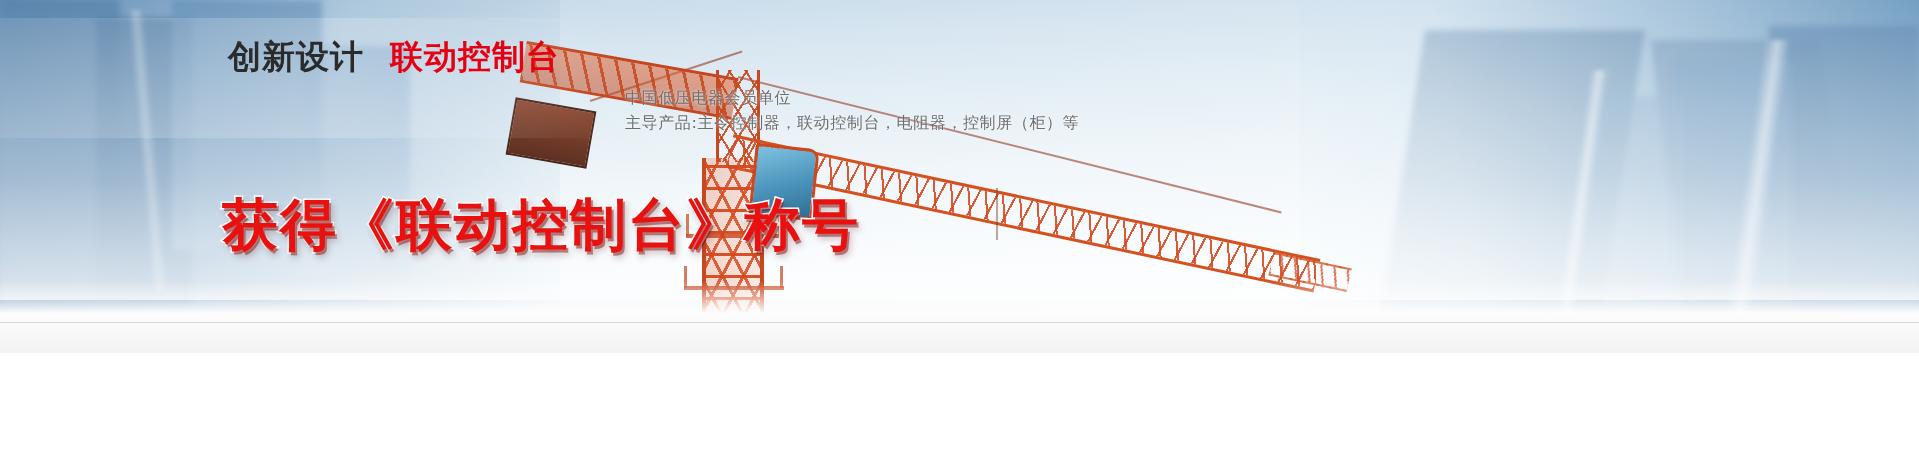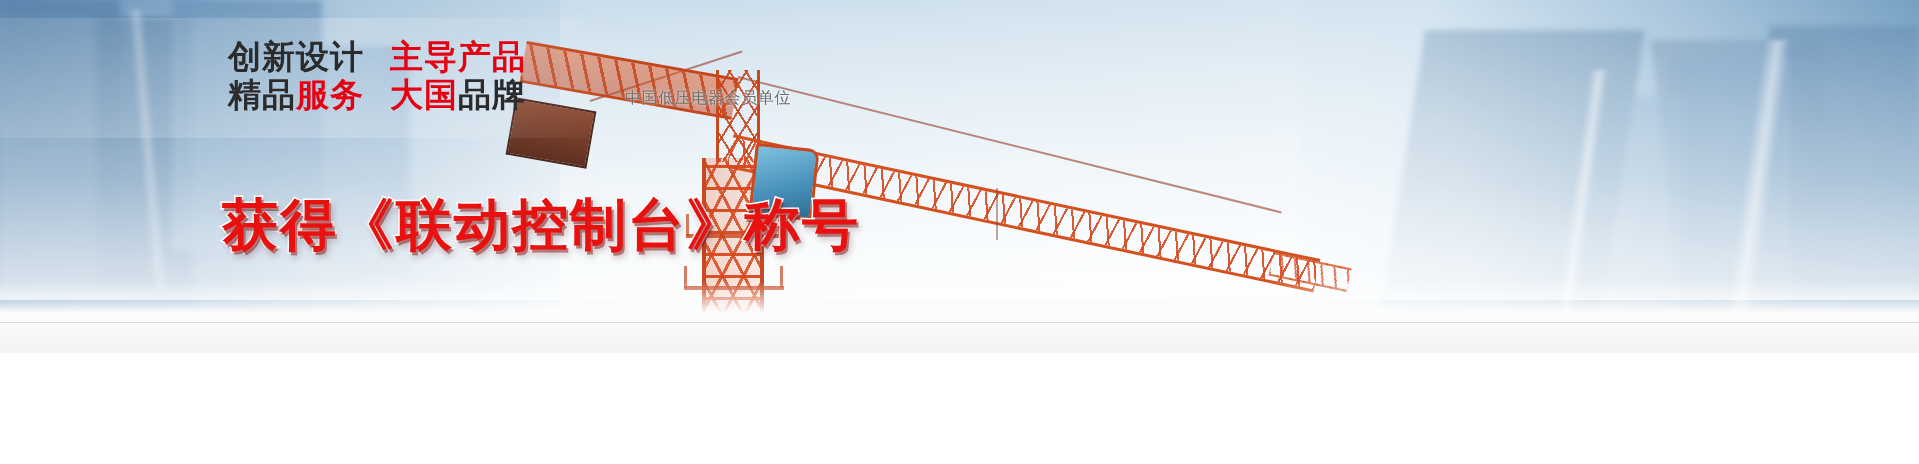--- a/index.html
+++ b/index.html
@@ -295,33 +295,27 @@
     <div class="rail" style="left:298px;top:166px;"></div>
     <div class="rail" style="left:204px;top:218px;"></div>
     <div class="rail" style="left:300px;top:218px;"></div>
   </div>
 
   <div class="slogan-plate"></div>
   <div class="slogan">
     <div class="slogan-row">
       <span class="sl-dark">创新设计</span>
       <span class="sl-gap"></span>
-      <span class="sl-red">主导产品</span>
-    </div>
-    <div class="slogan-row">
-      <span class="sl-dark">精品</span>
-      <span class="sl-red">服务</span>
-      <span class="sl-gap"></span>
-      <span class="sl-red">大国</span>
-      <span class="sl-dark">品牌</span>
+      <span class="sl-red">联动控制台</span>
     </div>
   </div>
 
   <div class="desc">
     <div>中国低压电器会员单位</div>
+    <div>主导产品:主令控制器，联动控制台，电阻器，控制屏（柜）等</div>
   </div>
 
   <div class="headline">获得《联动控制台》称号</div>
 
   <div class="ground"></div>
   <div class="ground-line"></div>
 
 </div>
 
 </body></html>

